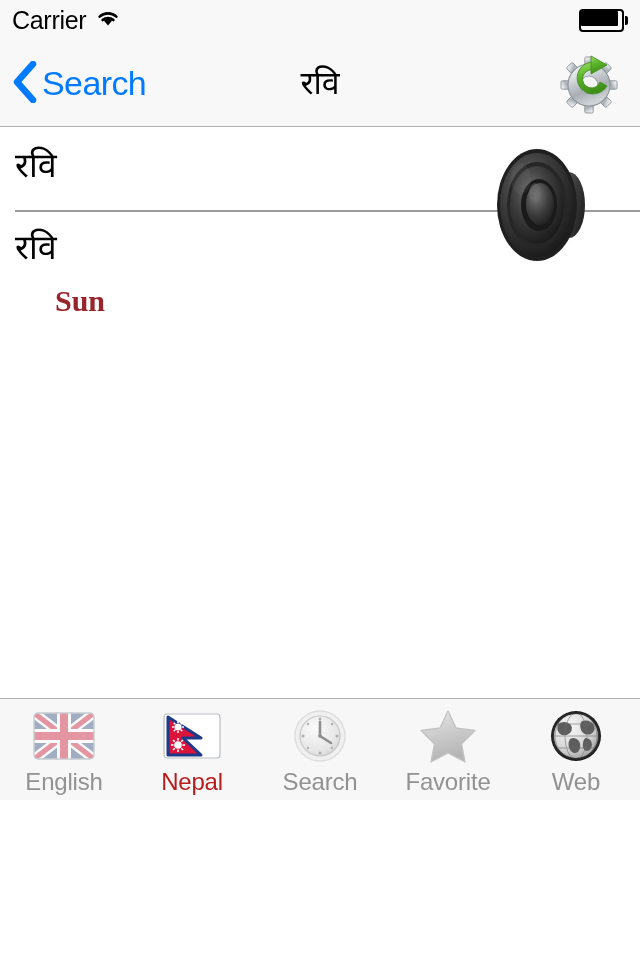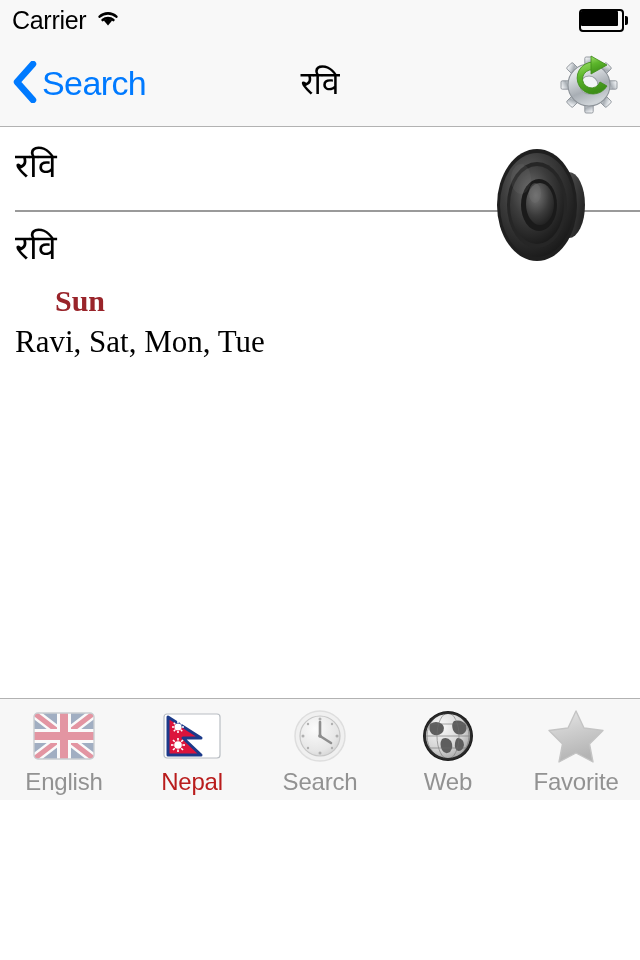--- a/index.html
+++ b/index.html
@@ -206,21 +206,20 @@
   <div class="content">
 
     <div class="headword-primary">रवि</div>
 
     <div class="divider"></div>
 
     <div class="headword-secondary">रवि</div>
 
     <div class="gloss-head">Sun</div>
 
-    <div class="gloss-body">Ravi, Sat, Mon, Tue</div>
 
     <div class="speaker-btn">
       <svg width="100" height="125" viewBox="0 0 100 125">
         <defs>
           <radialGradient id="coneGrad" cx="0.38" cy="0.32" r="0.78">
             <stop offset="0%" stop-color="#6a6a6a"></stop>
             <stop offset="45%" stop-color="#3c3c3c"></stop>
             <stop offset="100%" stop-color="#141414"></stop>
           </radialGradient>
           <radialGradient id="domeGrad" cx="0.35" cy="0.3" r="0.8">
@@ -344,20 +343,36 @@
           <path d="M28,28 L28,14" stroke="#8e8e8e" stroke-width="2.6" stroke-linecap="round"></path>
           <path d="M28,28 L39,35" stroke="#8e8e8e" stroke-width="2.6" stroke-linecap="round"></path>
           <circle cx="28" cy="28" r="1.8" fill="#8e8e8e"></circle>
         </svg>
       </span>
       <span class="tab-label">Search</span>
     </button>
 
     <button class="tab-item">
       <span class="tab-icon">
+        <svg width="58" height="56" viewBox="0 0 58 56">
+          <defs>
+            <linearGradient id="starGrad" x1="0" y1="0" x2="0.3" y2="1">
+              <stop offset="0%" stop-color="#e8e8e8"></stop>
+              <stop offset="45%" stop-color="#cfcfcf"></stop>
+              <stop offset="100%" stop-color="#b4b4b4"></stop>
+            </linearGradient>
+          </defs>
+          <path d="M29,3 L37,20 L56,22.5 L42.5,36 L46,54 L29,45 L12,54 L15.5,36 L2,22.5 L21,20 Z" fill="url(#starGrad)" stroke="#c4c4c4" stroke-width="1.4" stroke-linejoin="round"></path>
+        </svg>
+      </span>
+      <span class="tab-label">Favorite</span>
+    </button>
+
+    <button class="tab-item">
+      <span class="tab-icon">
         <svg width="56" height="56" viewBox="0 0 56 56">
           <defs>
             <radialGradient id="globeGrad" cx="0.35" cy="0.3" r="0.85">
               <stop offset="0%" stop-color="#fafafa"></stop>
               <stop offset="60%" stop-color="#d2d2d2"></stop>
               <stop offset="100%" stop-color="#8f8f8f"></stop>
             </radialGradient>
             <clipPath id="globeClip">
                 <circle cx="28" cy="28" r="23"></circle>
               </clipPath>
@@ -376,30 +391,14 @@
             <path d="M5,28 H51"></path>
               <path d="M9,16 H47"></path>
               <path d="M9,40 H47"></path>
           </g>
           <circle cx="28" cy="28" r="23" fill="none" stroke="#2a2a2a" stroke-width="2"></circle>
         </svg>
       </span>
       <span class="tab-label">Web</span>
     </button>
 
-    <button class="tab-item">
-      <span class="tab-icon">
-        <svg width="58" height="56" viewBox="0 0 58 56">
-          <defs>
-            <linearGradient id="starGrad" x1="0" y1="0" x2="0.3" y2="1">
-              <stop offset="0%" stop-color="#e8e8e8"></stop>
-              <stop offset="45%" stop-color="#cfcfcf"></stop>
-              <stop offset="100%" stop-color="#b4b4b4"></stop>
-            </linearGradient>
-          </defs>
-          <path d="M29,3 L37,20 L56,22.5 L42.5,36 L46,54 L29,45 L12,54 L15.5,36 L2,22.5 L21,20 Z" fill="url(#starGrad)" stroke="#c4c4c4" stroke-width="1.4" stroke-linejoin="round"></path>
-        </svg>
-      </span>
-      <span class="tab-label">Favorite</span>
-    </button>
-
   </div>
 </div>
 
 </body></html>

